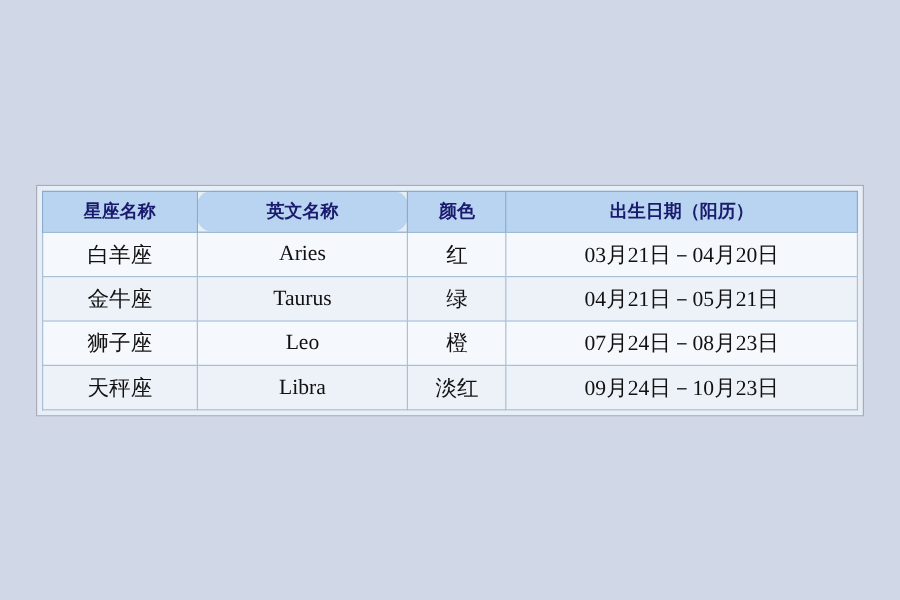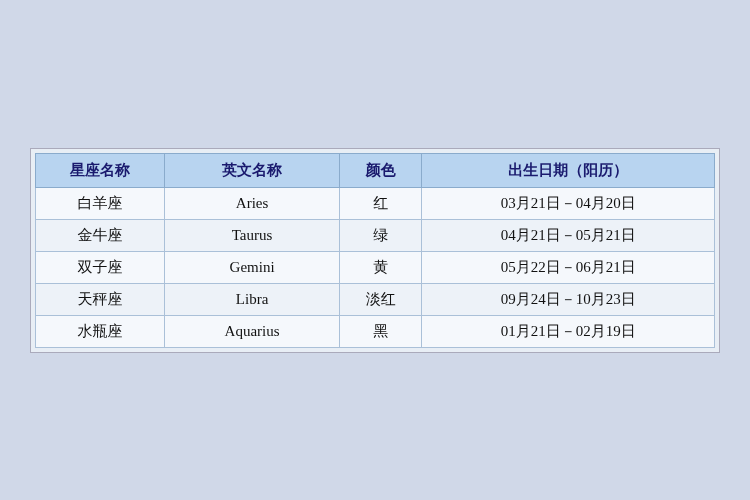--- a/index.html
+++ b/index.html
@@ -39,29 +39,29 @@
       font-weight: bold;
       font-size: 15px;
     }
 
     td {
       padding: 6px 10px;
       border: 1px solid #aac0d8;
       text-align: center;
       background-color: #f5f8fc;
       color: #111;
-      font-size: 15px;
+      font-size: 18px;
     }
 
     tr:nth-child(even) td {
       background-color: #edf2f8;
     }
 
     .col-chinese { width: 110px; }
-    .col-english { width: 150px; }
+    .col-english { width: 150px; border-radius: 13px; }
     .col-color   { width: 70px; }
     .col-date    { width: 250px; }
   </style>
 </head>
 <body>
 
 <div class="container">
   <table>
     <thead>
       <tr>
@@ -78,32 +78,26 @@
           <td>红</td>
           <td>03月21日－04月20日</td>
         </tr>
         <tr>
           <td>金牛座</td>
           <td>Taurus</td>
           <td>绿</td>
           <td>04月21日－05月21日</td>
         </tr>
         <tr>
-          <td>双子座</td>
-          <td>Gemini</td>
-          <td>黄</td>
-          <td>05月22日－06月21日</td>
+          <td>狮子座</td>
+          <td>Leo</td>
+          <td>橙</td>
+          <td>07月24日－08月23日</td>
         </tr>
         <tr>
           <td>天秤座</td>
           <td>Libra</td>
           <td>淡红</td>
           <td>09月24日－10月23日</td>
         </tr>
-        <tr>
-          <td>水瓶座</td>
-          <td>Aquarius</td>
-          <td>黑</td>
-          <td>01月21日－02月19日</td>
-        </tr>
       </tbody>
   </table>
 </div>
 
 </body></html>

